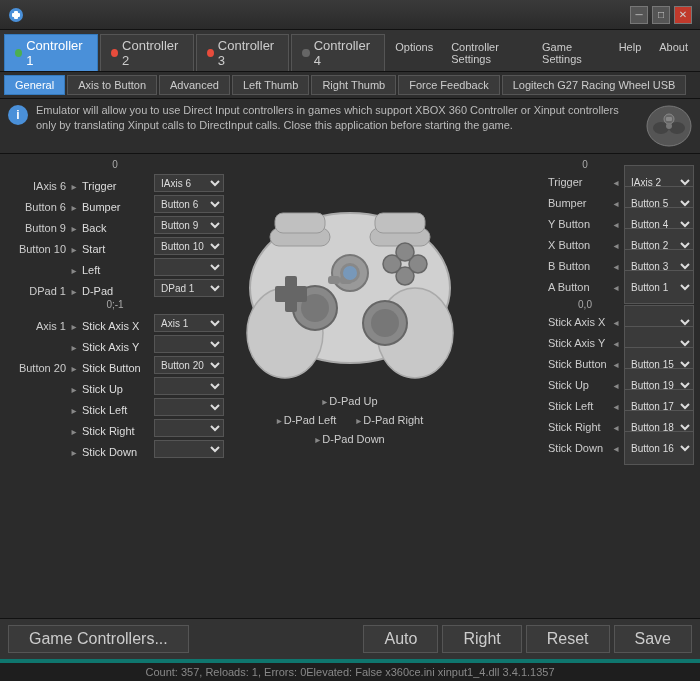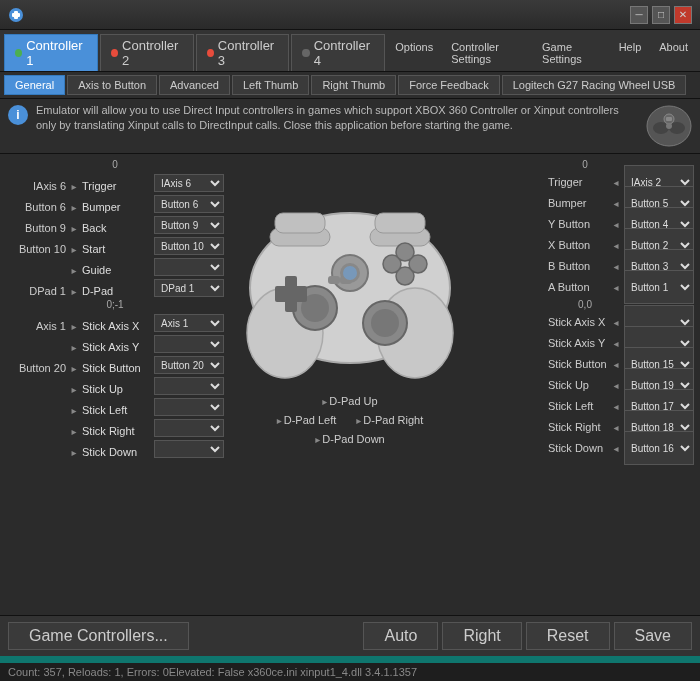--- a/index.html
+++ b/index.html
@@ -272,24 +272,24 @@
       color: #ccc;
       cursor: pointer;
       font-size: 16px;
     }
     .bottom-btns-right {
       display: flex;
       gap: 4px;
     }
     .status-bar {
       background: #1e1e1e;
-      border-top: 7px solid #0f766e;
+      border-top: 4px solid #0f766e;
       padding: 3px 8px;
       display: flex;
-      justify-content: flex-start;
+      justify-content: center;
       color: #888;
       font-size: 11px;
     }
     .right-mapping-row {
       display: flex;
       align-items: center;
       height: 20px;
       gap: 2px;
       justify-content: flex-end;
     }
@@ -413,21 +413,21 @@
       </div>
       <div class="mapping-row">
         <span class="mapping-label">Button 10</span>
         <span class="mapping-arrow">▸</span>
         <span class="mapping-value">Start</span>
         <select class="mapping-select"><option>Button 10</option></select>
       </div>
       <div class="mapping-row">
         <span class="mapping-label"></span>
         <span class="mapping-arrow">▸</span>
-        <span class="mapping-value">Guide</span>
+        <span class="mapping-value">Left</span>
         <select class="mapping-select"><option></option></select>
       </div>
       <div class="mapping-row">
         <span class="mapping-label">DPad 1</span>
         <span class="mapping-arrow">▸</span>
         <span class="mapping-value">D-Pad</span>
         <select class="mapping-select"><option>DPad 1</option></select>
       </div>
       <div class="axis-value">0;-1</div>
       <div class="mapping-row">

